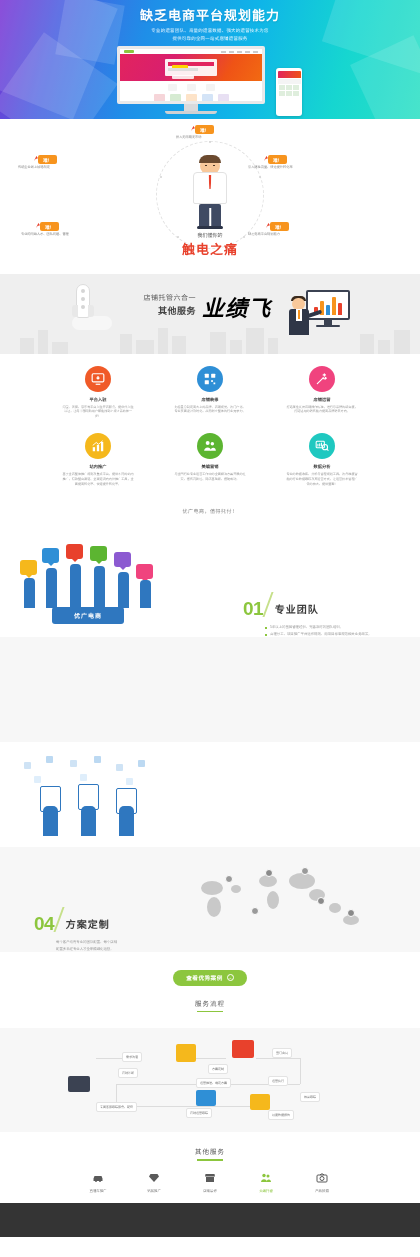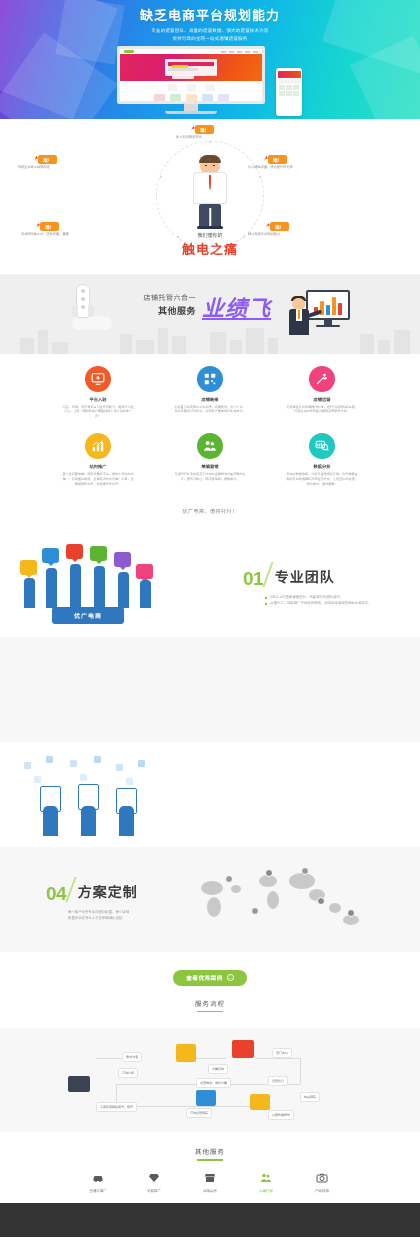--- a/index.html
+++ b/index.html
@@ -127,21 +127,21 @@
   .rk-body { width:14px; height:34px; background:#fff; border:1px solid #dcdcdc;
     border-radius:7px 7px 3px 3px; margin:0 auto; position:relative; }
   .rk-win { width:4px; height:4px; border-radius:50%; background:#d5d5d5; margin:4px auto 3px; }
   .rk-fin-l { position:absolute; left:-5px; bottom:0; width:6px; height:12px; background:#e8e8e8; border-radius:3px 0 0 3px; }
   .rk-fin-r { position:absolute; right:-5px; bottom:0; width:6px; height:12px; background:#e8e8e8; border-radius:0 3px 3px 0; }
   .rk-cloud { width:40px; height:14px; background:#f7f7f7; border-radius:10px; margin:-2px auto 0; }
   .band-txt { position:absolute; left:122px; top:18px; }
   .band-l1 { font-size:7px; color:#555; text-align:right; width:74px; letter-spacing:.5px; }
   .band-l2 { font-size:9px; color:#444; font-weight:bold; text-align:right; width:74px; margin-top:2px; letter-spacing:.5px; }
   .band-big { position:absolute; left:202px; top:16px; font-size:22px; font-weight:bold;
-    color:#8b5cf6; font-style:italic; letter-spacing:1px;text-decoration:underline; }
+    color:#000000; font-style:italic; letter-spacing:1px; }
   .band-man { position:absolute; left:288px; top:16px; width:62px; height:58px; }
   .monitor { position:absolute; left:18px; top:0; width:44px; height:30px; background:#fff;
     border:2px solid #3b4252; border-radius:2px; display:flex; align-items:flex-end; gap:2px;
     padding:3px; justify-content:center; }
   .monitor i { width:4px; display:block; border-radius:1px 1px 0 0; }
   .mstand { position:absolute; left:36px; top:30px; width:8px; height:5px; background:#3b4252; }
   .mbase { position:absolute; left:28px; top:35px; width:24px; height:2px; background:#3b4252; border-radius:2px; }
   .bman-head { position:absolute; left:4px; top:8px; width:13px; height:12px; background:#f8c89a; border-radius:6px; }
   .bman-hair { position:absolute; left:3px; top:6px; width:15px; height:5px; background:#3a2a1c; border-radius:8px 8px 0 0; }
   .bman-body { position:absolute; left:1px; top:19px; width:20px; height:26px; background:#2f3647; border-radius:3px 3px 0 0; }
@@ -155,28 +155,28 @@
   .srow { display:flex; justify-content:center; gap:26px; margin-bottom:14px; }
   .scard { width:86px; text-align:center; }
   .scircle { width:26px; height:26px; border-radius:50%; margin:0 auto 4px; position:relative;
     display:flex; align-items:center; justify-content:center; cursor:pointer; }
   .scircle svg { width:14px; height:14px; }
   .stitle { font-size:4.2px; font-weight:bold; color:#444; margin-bottom:2.5px; }
   .sdesc { font-size:3.1px; color:#9a9a9a; line-height:1.6; padding:0 6px; }
   .trust { text-align:center; font-size:5px; color:#8a8a8a; padding:6px 0 12px; letter-spacing:.5px; }
 
   
-  .nblock { position:relative; height:105px; display:flex; align-items:center; }
+  .nblock { position:relative; height:105px; display:flex; align-items:flex-end; }
   .nblock.alt { background:#f7f7f7; }
   .nblock.white { background:#fff; }
   .ntext { width:185px; padding-left:8px; }
   .nhead { display:flex; align-items:flex-end; gap:3px; position:relative; }
   .nnum { font-size:19px; font-weight:bold; color:#8cc63e; line-height:.9; letter-spacing:-.5px; }
   .nslash { width:1.5px; height:25px; background:#c6e08a; transform:skewX(-20deg); margin:0 3px 0 1px; }
-  .ntitle { font-size:14px; color:#3c3c3c; font-weight:bold; letter-spacing:1px; padding-bottom:1px; }
+  .ntitle { font-size:10px; color:#3c3c3c; font-weight:bold; letter-spacing:1px; padding-bottom:1px; }
   .nlist { margin-top:7px; padding-left:22px; }
   .nli { font-size:3.4px; color:#999; line-height:1.8; position:relative; padding-left:5px; }
   .nli::before { content:""; position:absolute; left:0; top:3px; width:2px; height:2px; background:#8cc63e; }
   .nli.plain { padding-left:0; }
   .nli.plain::before { display:none; }
   .nart { flex:1; height:100%; position:relative; }
 
   
   .hands { position:absolute; left:14px; top:14px; width:150px; height:78px; }
   .hand { position:absolute; width:11px; background:#2f77bf; border-radius:4px 4px 0 0; bottom:16px; }
@@ -530,21 +530,21 @@
         <div class="dscreen" style="left:62px;top:28px"></div>
         <div class="dscreen" style="left:100px;top:32px"></div>
         <div class="dhand" style="left:27px"></div>
         <div class="dhand" style="left:65px"></div>
         <div class="dhand" style="left:103px"></div>
       </div>
     </div>
   </div>
 
   <div class="nblock alt">
-    <div class="ntext" style="padding-left:46px;">
+    <div class="ntext" style="padding-left:34px;">
       <div class="nhead">
         <span class="nnum">04</span>
         <span class="nslash"></span>
         <span class="ntitle">方案定制</span>
       </div>
       <div class="nlist">
         <div class="nli plain">每个客户均有专业的团队配置，每个店铺</div>
         <div class="nli plain">配置多名经专业人才全职精细化运营。</div>
       </div>
     </div>

